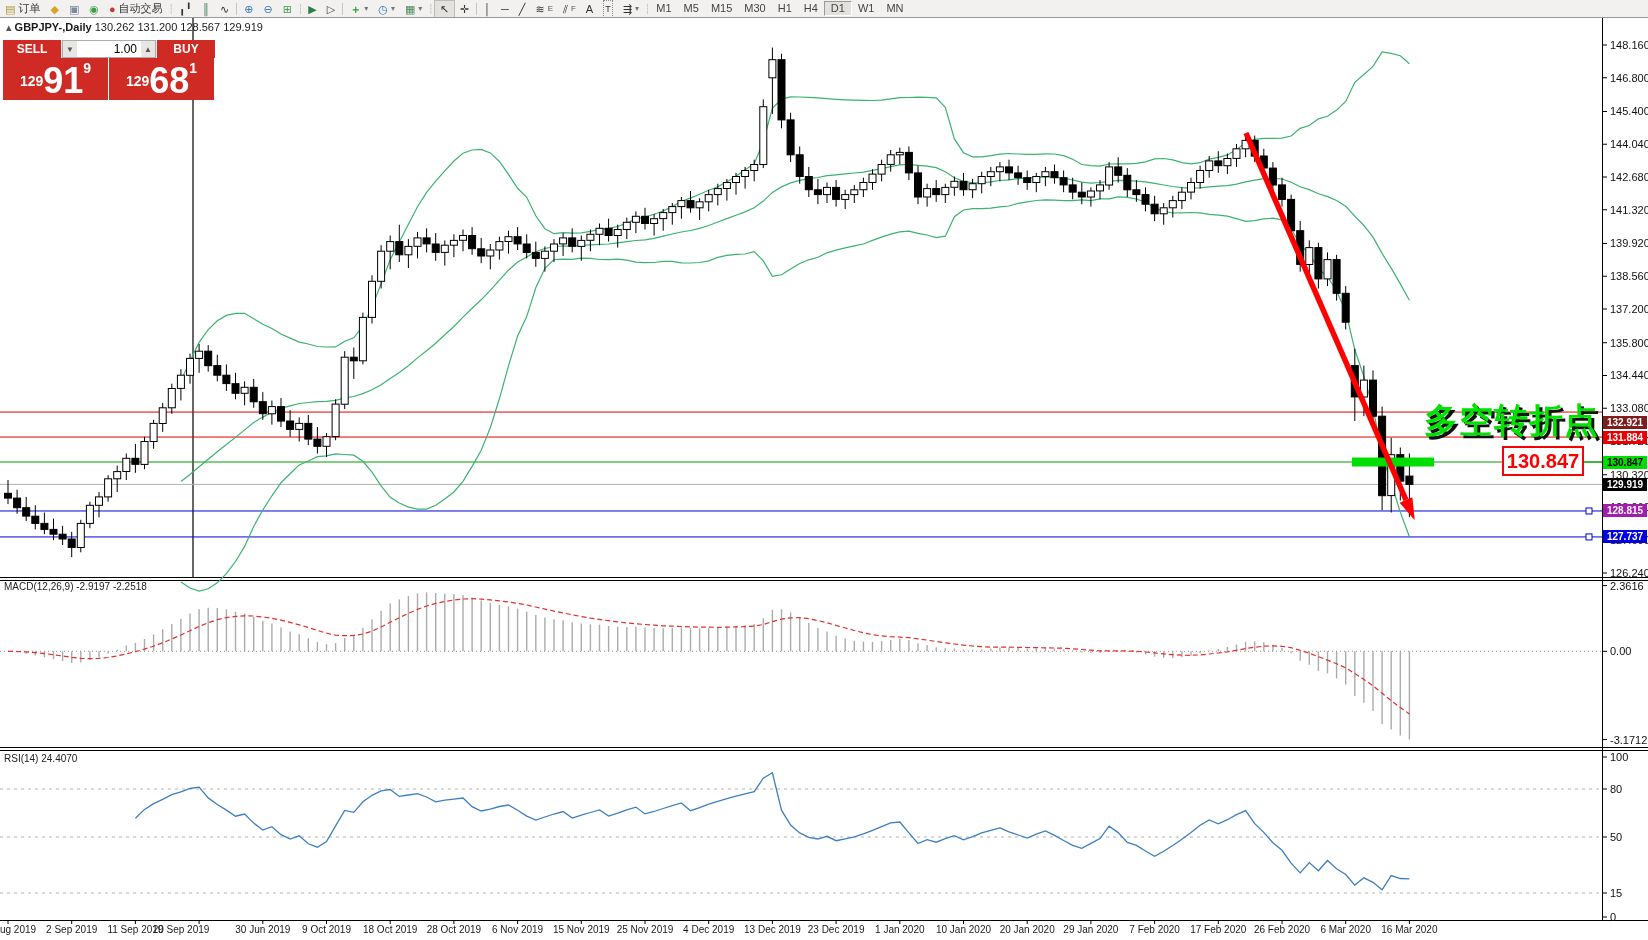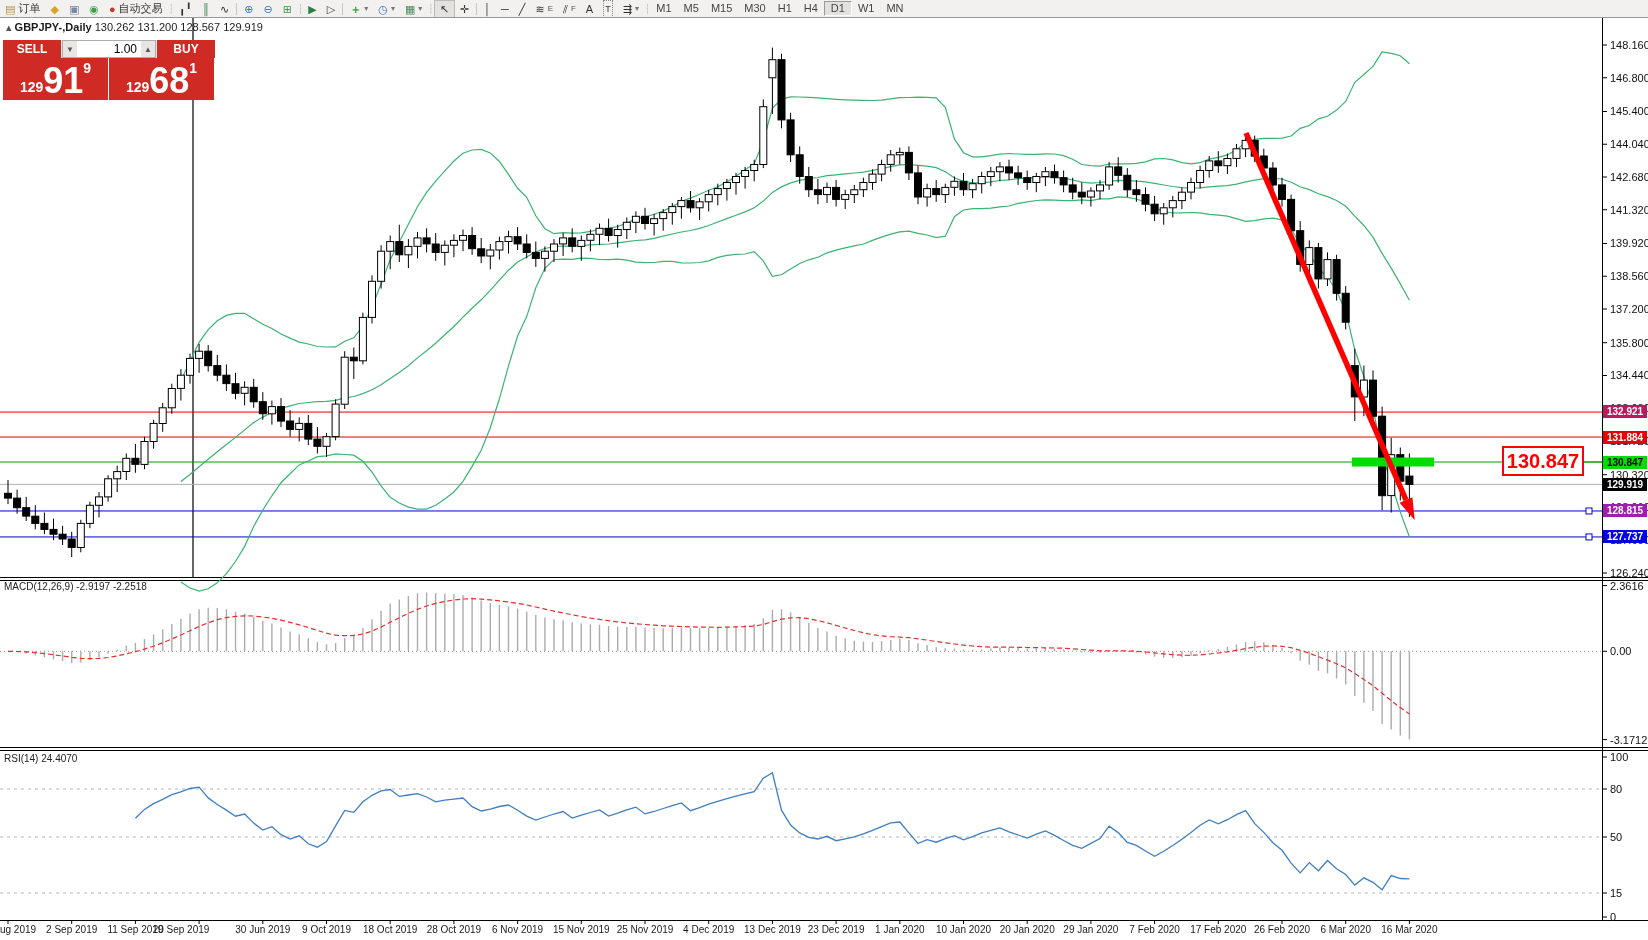--- a/index.html
+++ b/index.html
@@ -23,21 +23,21 @@
   #oc-row1{display:flex;height:18px;}
   .oc-btn{background:#cf2a23;color:#fff;font-size:12px;font-weight:bold;display:flex;align-items:center;justify-content:center;}
   #oc-sell{width:58px;border-right:1px solid #e8e8e8;}
   #oc-buy{width:58px;border-left:1px solid #e8e8e8;}
   #oc-vol{flex:1;display:flex;border:1px solid #adadad;background:#fff;}
   #oc-vol .spin{width:14px;background:#e8e6e3;color:#555;font-size:8px;display:flex;align-items:center;justify-content:center;}
   #oc-vol input{flex:1;border:0;outline:0;text-align:right;font-size:12px;padding-right:4px;width:50px;}
   #oc-row2{display:flex;height:42px;}
   .oc-price{background:#cf2a23;color:#fff;width:105px;display:flex;align-items:flex-end;justify-content:center;padding-bottom:3px;}
   .oc-price:first-child{border-right:1px solid #fff;}
-  .oc-small{font-size:14px;font-weight:bold;margin-bottom:2px;}
+  .oc-small{font-size:14px;font-weight:bold;margin-bottom:8px;}
   .oc-big{font-size:36px;font-weight:bold;line-height:32px;}
   .oc-sup{font-size:14px;font-weight:bold;align-self:flex-start;margin-top:2px;}
   
   #chart-layer{position:absolute;left:0;top:0;width:1304px;height:940px;z-index:1;}
   
   .panel-label{position:absolute;left:4px;font-size:10px;color:#222;z-index:5;}
   
   .chip{position:absolute;left:1603px;width:44px;height:13px;font-size:10px;font-weight:bold;
     display:flex;align-items:center;justify-content:center;z-index:6;}
   
@@ -777,24 +777,25 @@
         <span class="oc-small">129</span>
           <span class="oc-big">68</span>
           <span class="oc-sup">1</span>
       </div>
     </div>
   </div>
 
   <div class="panel-label" style="top:581px;">MACD(12,26,9) -2.9197 -2.2518</div>
   <div class="panel-label" style="top:753px;">RSI(14) 24.4070</div>
 
+  <div id="cn-note">多空转折点</div>
   <div id="price-callout">130.847</div>
 
   <div id="chips">
-      <div class="chip" style="background: #be185d; color: rgb(255, 255, 255); top: 405px;">132.921</div>
+      <div class="chip" style="background: #7f1d1d; color: rgb(255, 255, 255); top: 416px;">132.921</div>
       <div class="chip" style="background: rgb(230, 0, 0); color: rgb(255, 255, 255); top: 430.55px;">131.884</div>
       <div class="chip" style="background: rgb(0, 221, 0); color: rgb(0, 0, 0); top: 455.528px;">130.847</div>
       <div class="chip" style="background: rgb(0, 0, 0); color: rgb(255, 255, 255); top: 477.882px;">129.919</div>
       <div class="chip" style="background: #a21caf; color: rgb(255, 255, 255); top: 504.474px;">128.815</div>
       <div class="chip" style="background: rgb(0, 0, 224); color: rgb(255, 255, 255); top: 530.441px;">127.737</div>
     </div>
   <div id="date-axis">
       <span style="left: 8px;">23 Aug 2019</span>
       <span style="left: 71.7px;">2 Sep 2019</span>
       <span style="left: 135.4px;">11 Sep 2019</span>

